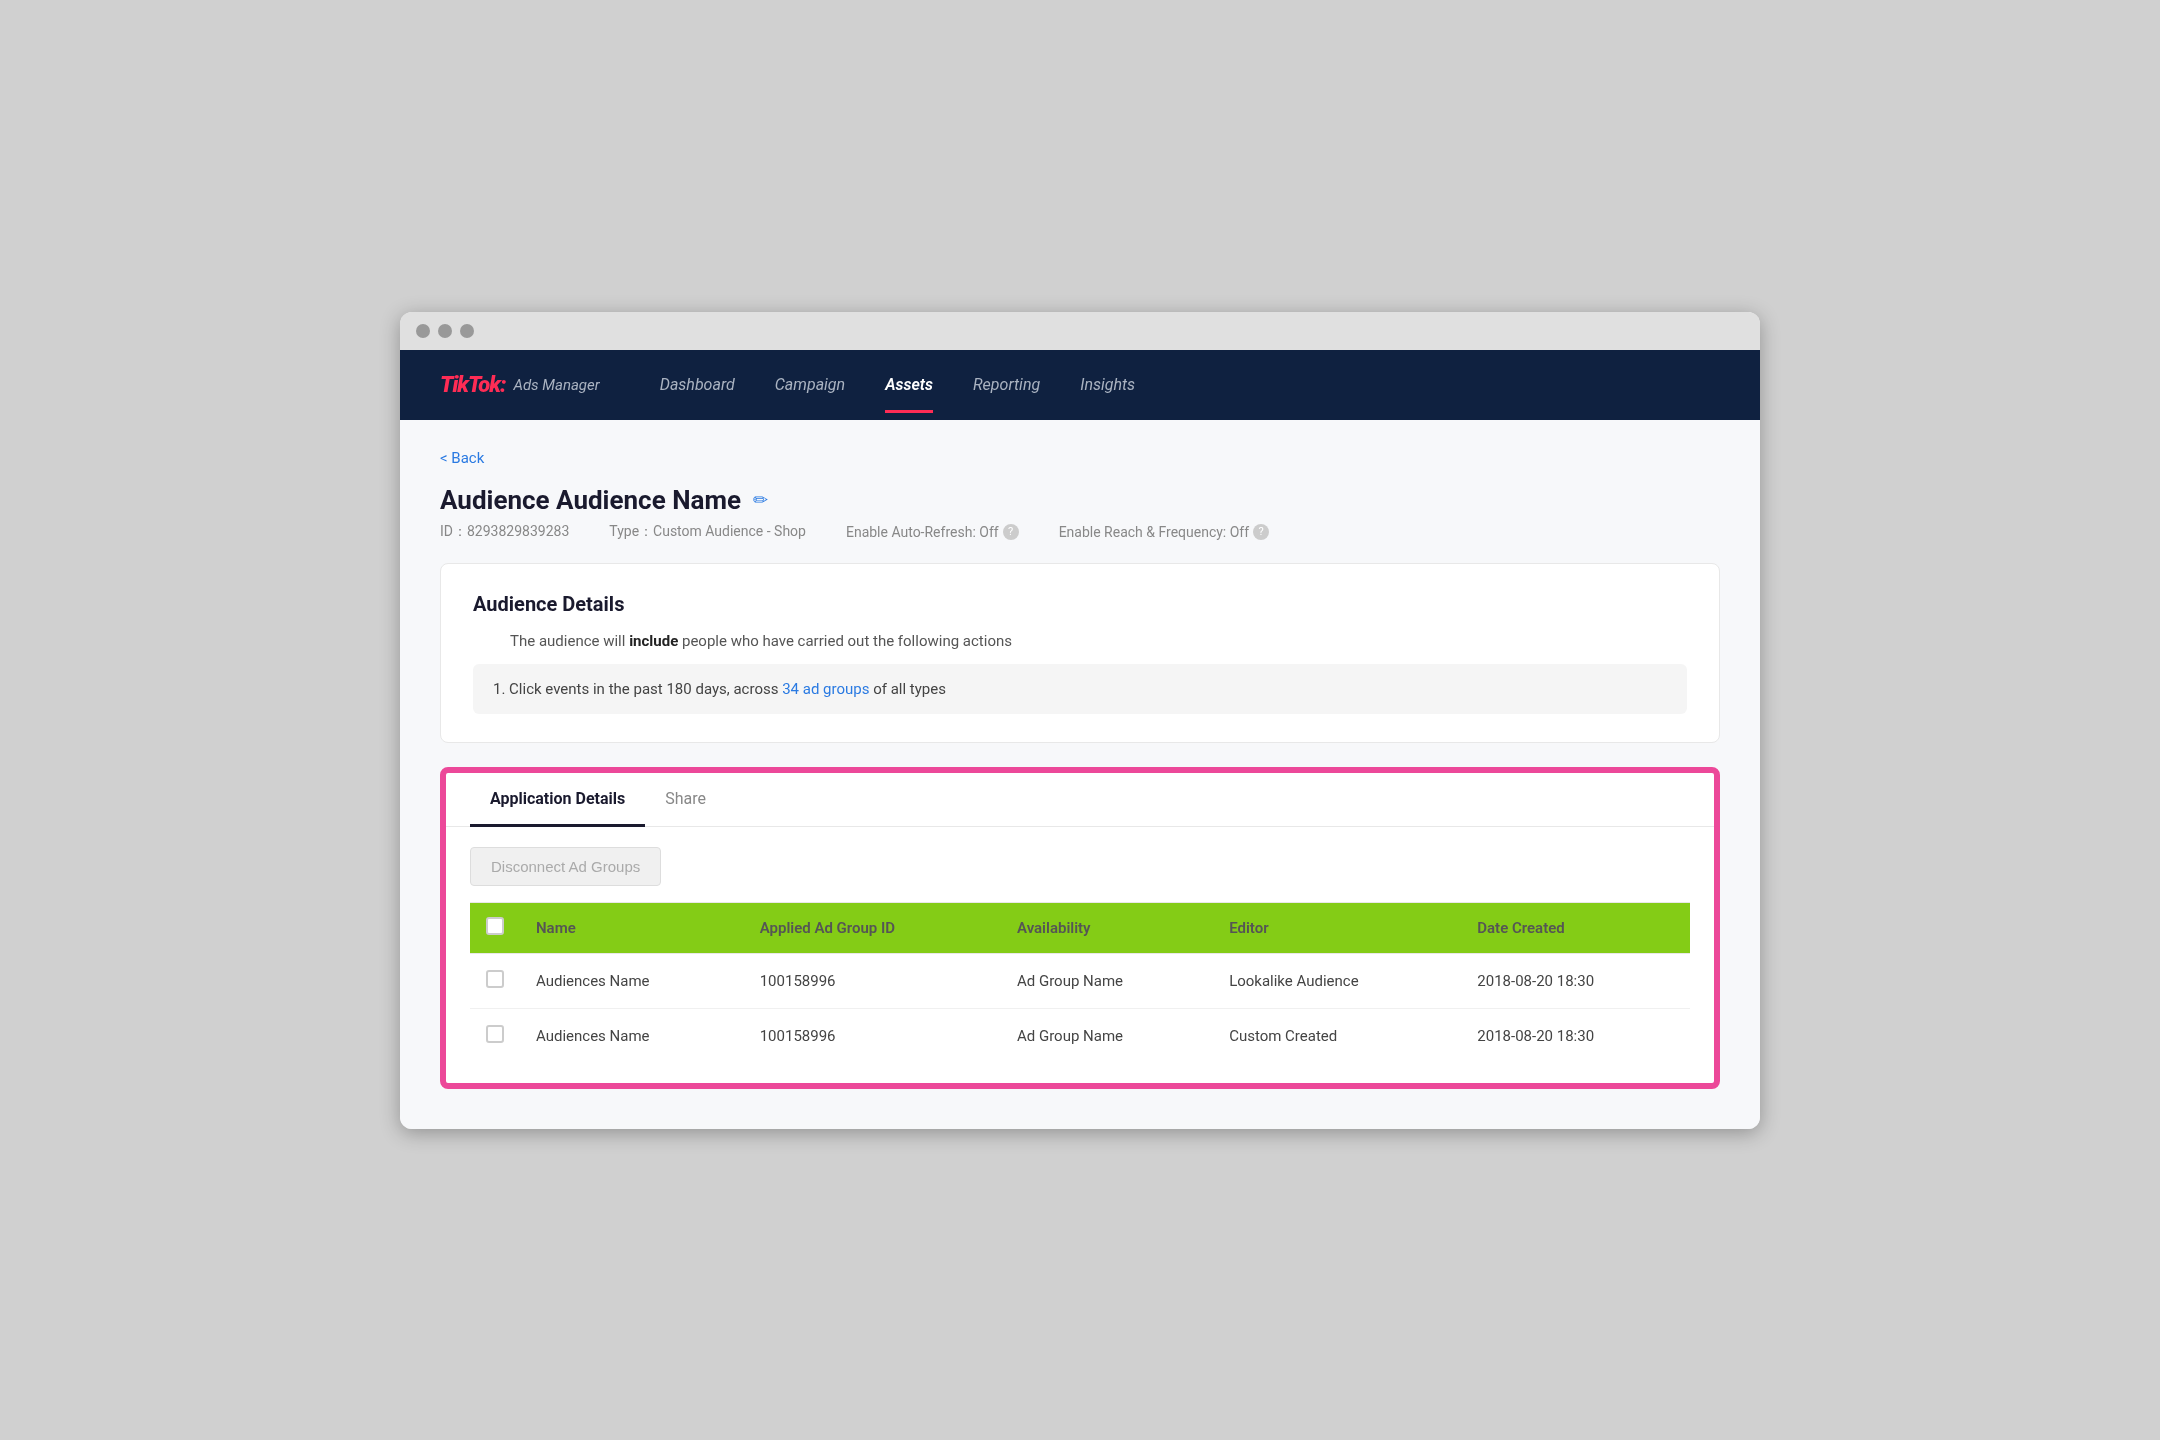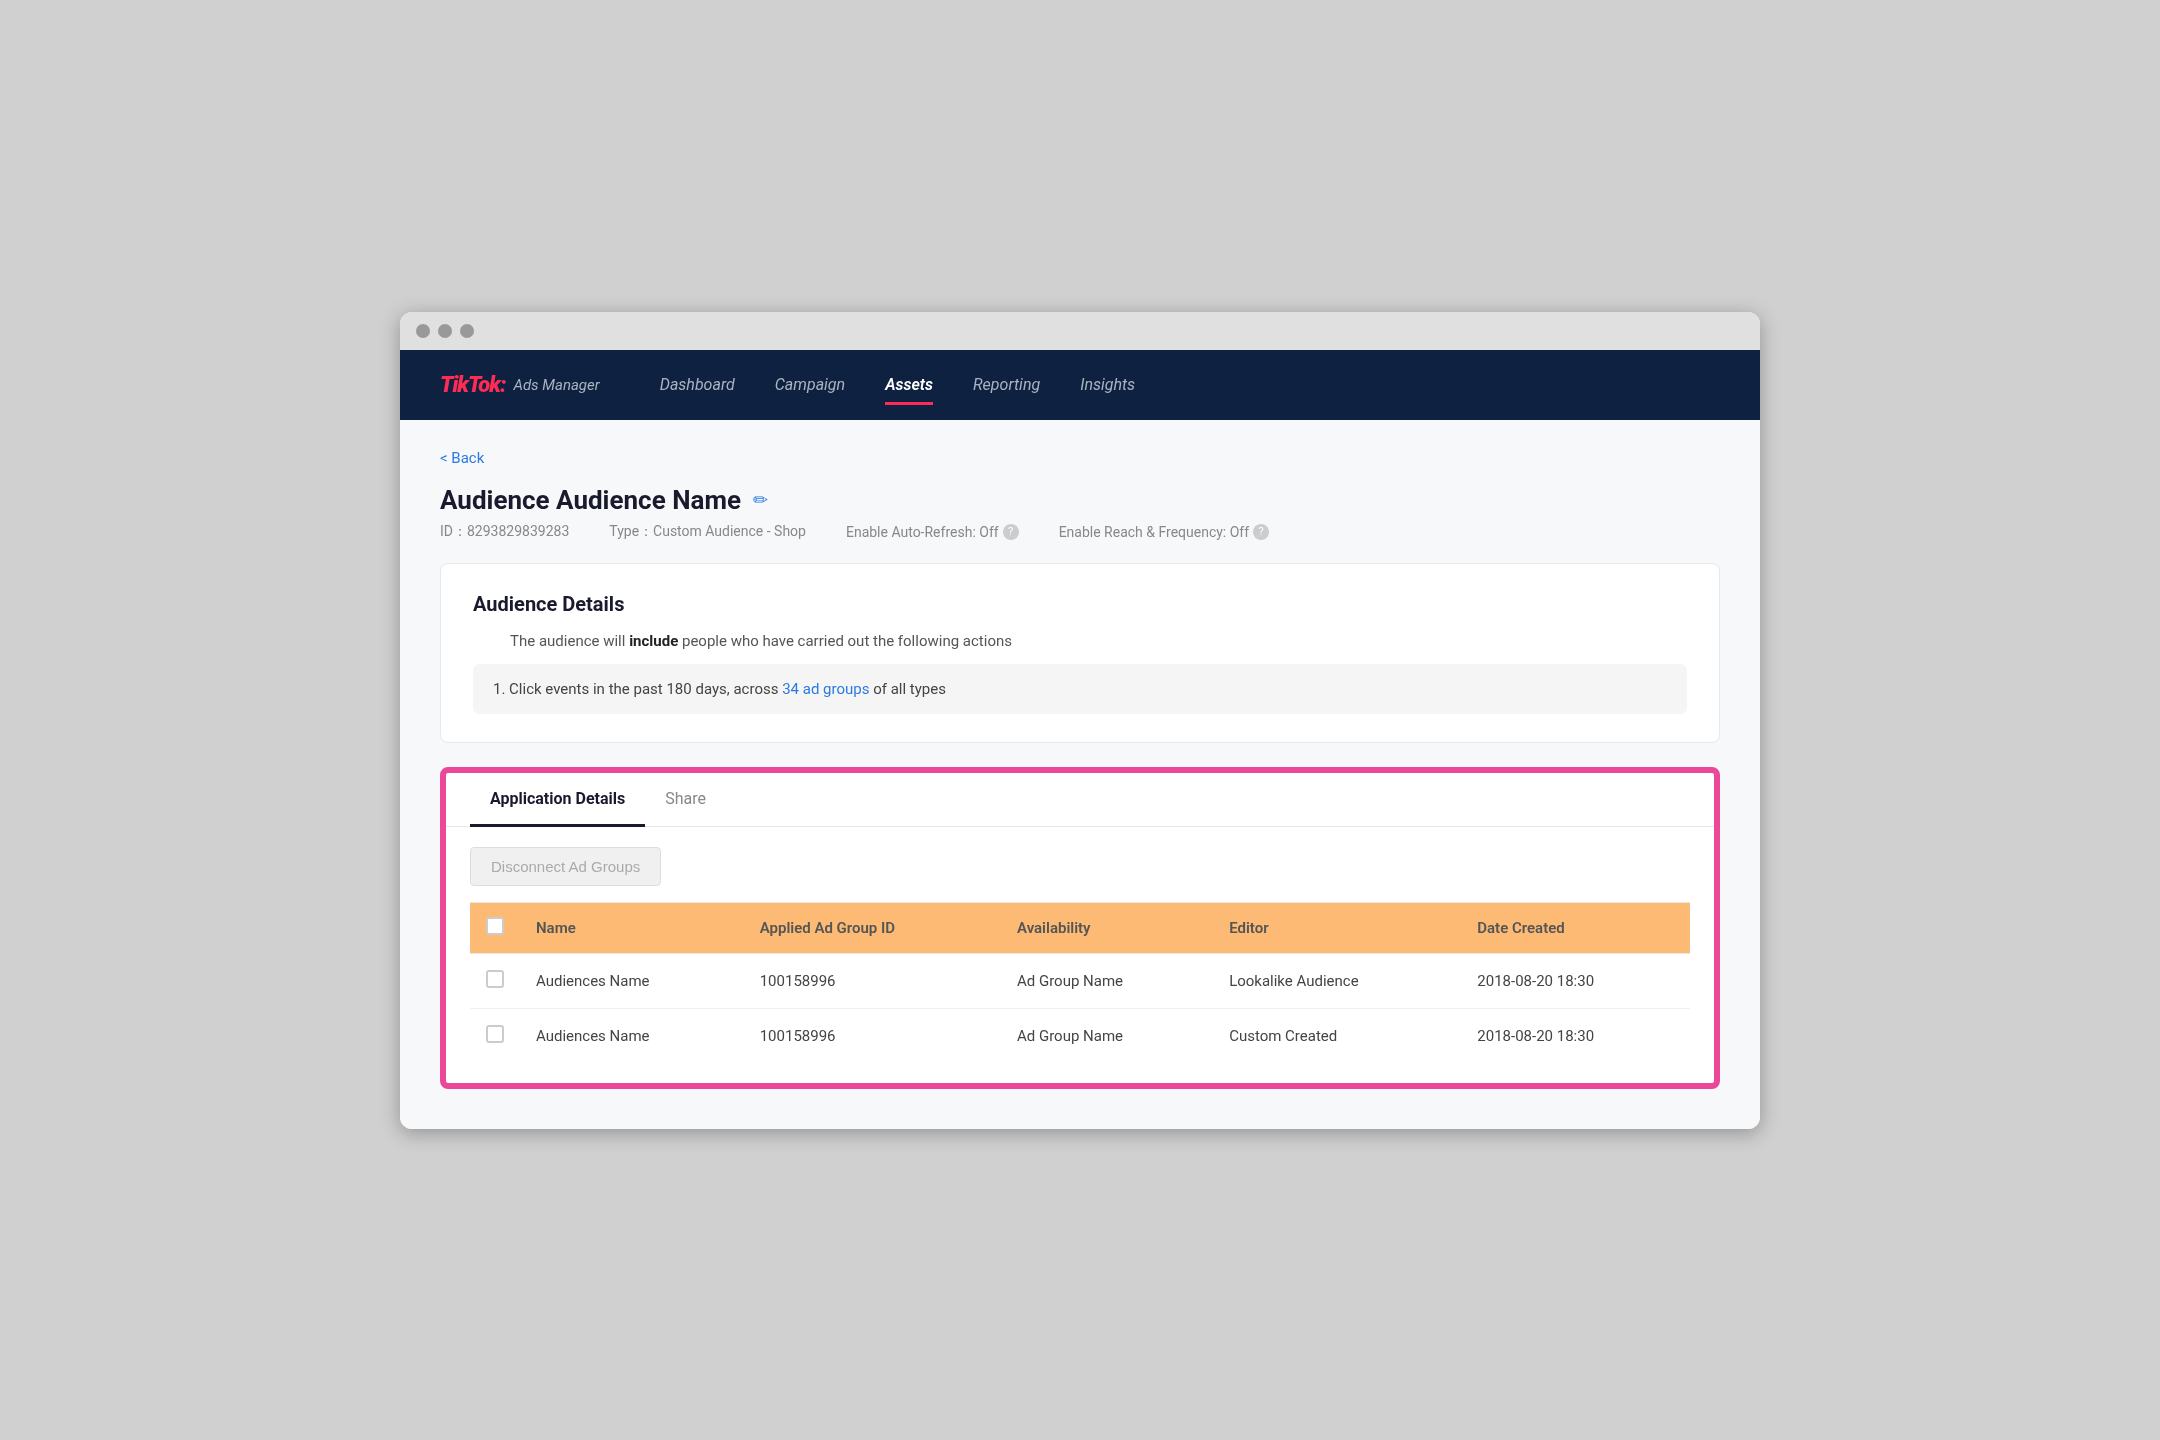--- a/index.html
+++ b/index.html
@@ -69,21 +69,21 @@
     .nav-links li a {
       color: #aab3c1;
       text-decoration: none;
       font-size: 16px;
       padding-bottom: 4px;
     }
     .nav-links li a.active {
       color: #fff;
       font-weight: 600;
       border-bottom: 3px solid #fe2c55;
-      padding-bottom: 8px;
+      padding-bottom: 16px;
     }
     
     .content-area {
       background: #f7f8fa;
       padding: 28px 40px 40px;
     }
     .back-link {
       color: #2a7ae2;
       font-size: 15px;
       cursor: pointer;
@@ -255,21 +255,21 @@
       border-collapse: collapse;
       font-size: 15px;
     }
     .data-table th {
       text-align: left;
       padding: 14px 16px;
       color: #555;
       font-weight: 600;
       border-bottom: 1px solid #e8e8e8;
       border-top: 1px solid #e8e8e8;
-      background: #fdba74;
+      background: #84cc16;
     }
     .data-table td {
       padding: 16px 16px;
       color: #444;
       border-bottom: 1px solid #f0f0f0;
     }
     .data-table tr:last-child td {
       border-bottom: none;
     }
     .checkbox-cell {

